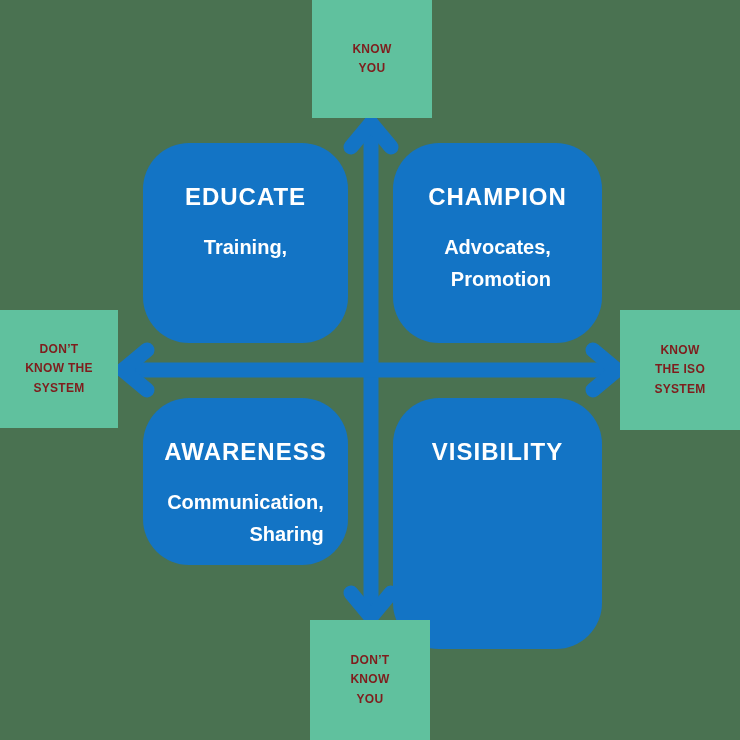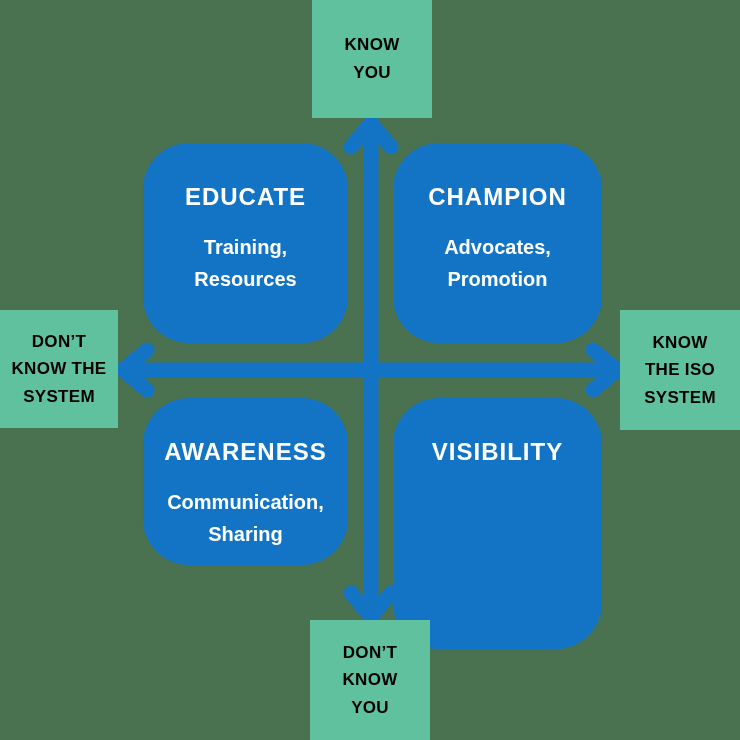--- a/index.html
+++ b/index.html
@@ -3,32 +3,32 @@
 <meta charset="utf-8">
 <style>
   html,body{margin:0;padding:0;background:#4a7251;}
   .canvas{
     position:relative;width:740px;height:740px;overflow:hidden;
     background:#4a7251;
     font-family:"Liberation Sans","DejaVu Sans",sans-serif;
   }
   .arrows{position:absolute;left:0;top:0;width:740px;height:740px;}
   .tile{
-    position:absolute;background:#60c19e;color:#000000;
+    position:absolute;background:#60c19e;color:#7f1d1d;
     display:flex;flex-direction:column;align-items:center;justify-content:center;
-    font-weight:bold;font-size:17px;line-height:1.62;text-align:center;
+    font-weight:bold;font-size:12px;line-height:1.62;text-align:center;
     letter-spacing:0.3px;
   }
   .tile-top{left:312px;top:0;width:120px;height:118px;}
   .tile-bottom{left:310px;top:620px;width:120px;height:120px;}
   .tile-left{left:0;top:310px;width:118px;height:118px;}
   .tile-right{left:620px;top:310px;width:120px;height:120px;}
   .quad{
     position:absolute;background:#1374c5;border-radius:46px;color:#ffffff;
-    display:flex;flex-direction:column;align-items:center;text-align:center;
+    display:flex;flex-direction:column;align-items:center;text-align:right;
     padding-top:40px;box-sizing:border-box;
   }
   .quad-tl{left:143px;top:143px;width:205px;height:200px;}
   .quad-tr{left:393px;top:143px;width:209px;height:200px;}
   .quad-bl{left:143px;top:398px;width:205px;height:167px;}
   .quad-br{left:393px;top:398px;width:209px;height:251px;}
   .quad-title{font-size:24px;font-weight:bold;letter-spacing:1px;}
   .quad-sub{margin-top:20px;font-size:20px;font-weight:bold;line-height:1.6;}
 </style>
 </head>
@@ -44,21 +44,20 @@
       <path d="M123 370 L617 370"></path>
       <path d="M147 350 L123 370 L147 390"></path>
       <path d="M593 350 L617 370 L593 390"></path>
     </g>
   </svg>
 
   <div class="quad quad-tl">
     <div class="quad-title">EDUCATE</div>
     <div class="quad-sub">
       <div>Training,</div>
-      <div>Resources</div>
     </div>
   </div>
 
   <div class="quad quad-tr">
     <div class="quad-title">CHAMPION</div>
     <div class="quad-sub">
       <div>Advocates,</div>
       <div>Promotion</div>
     </div>
   </div>

